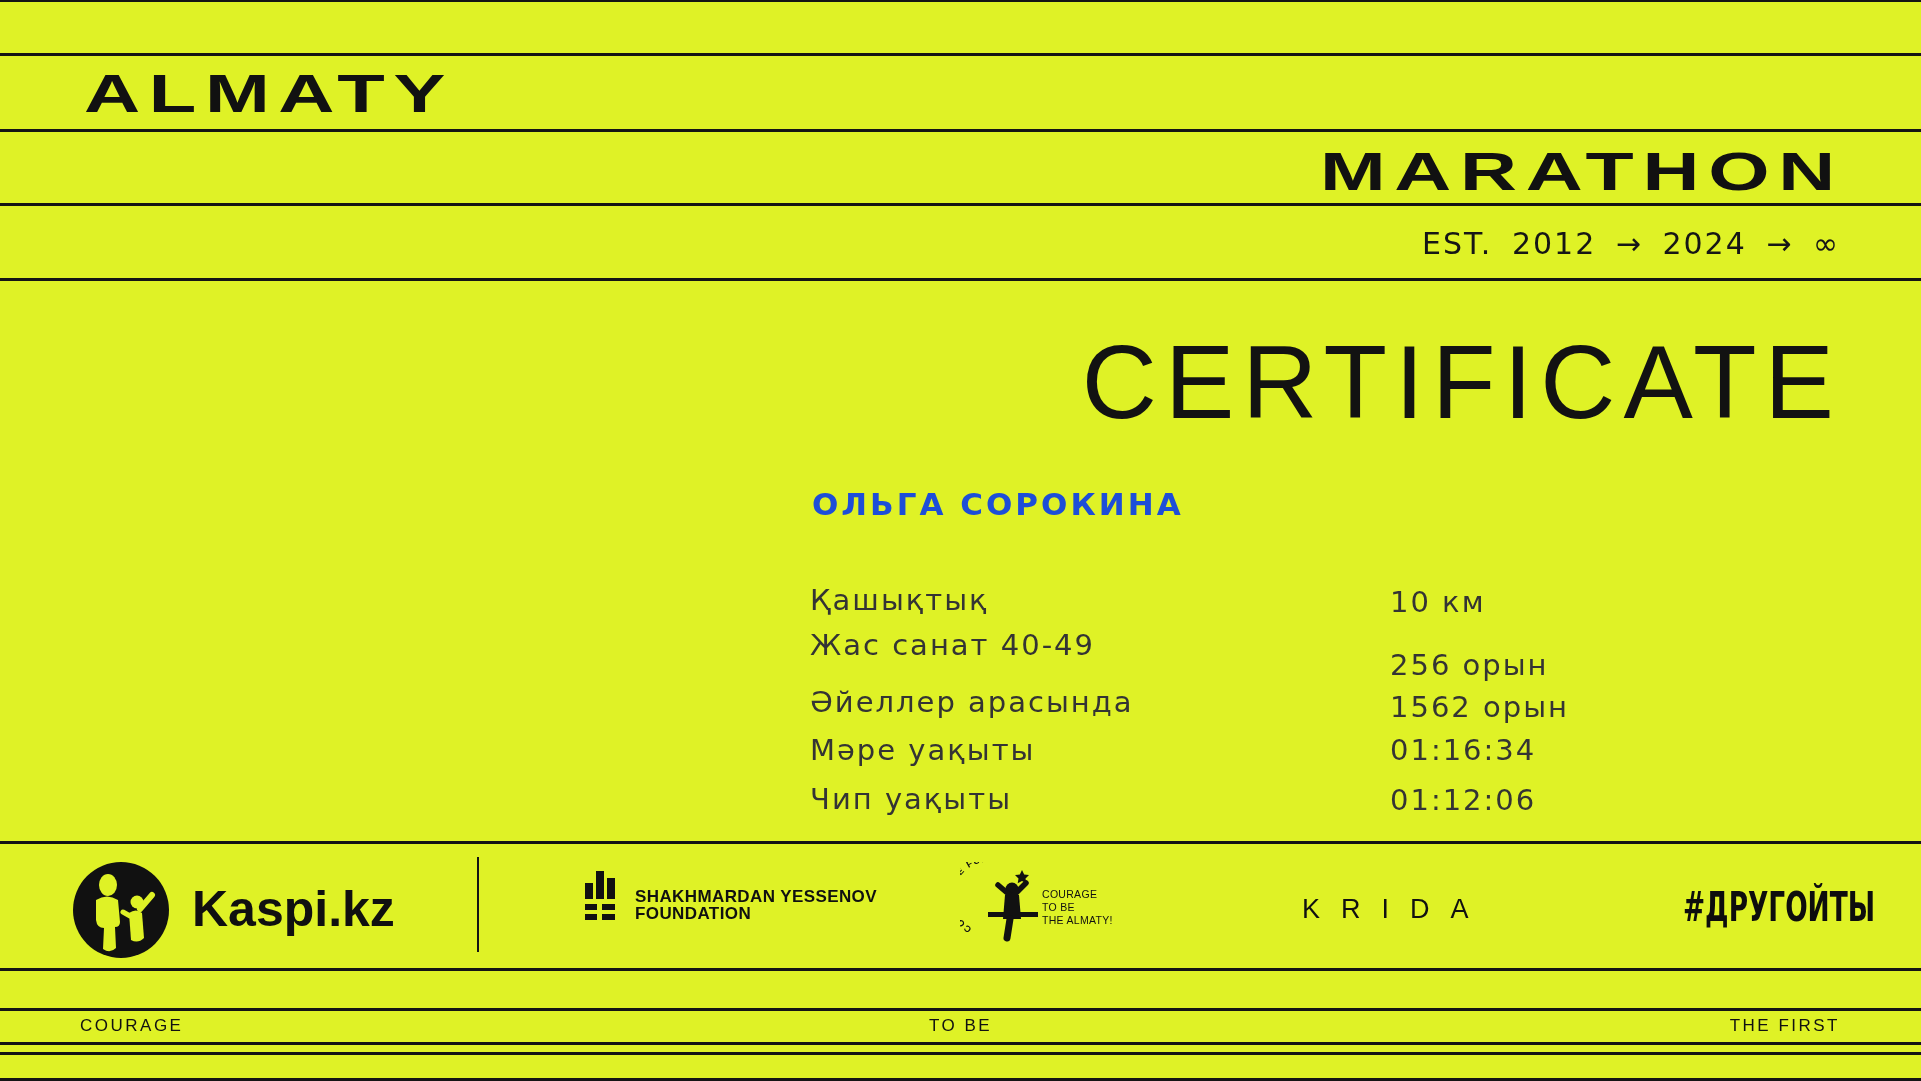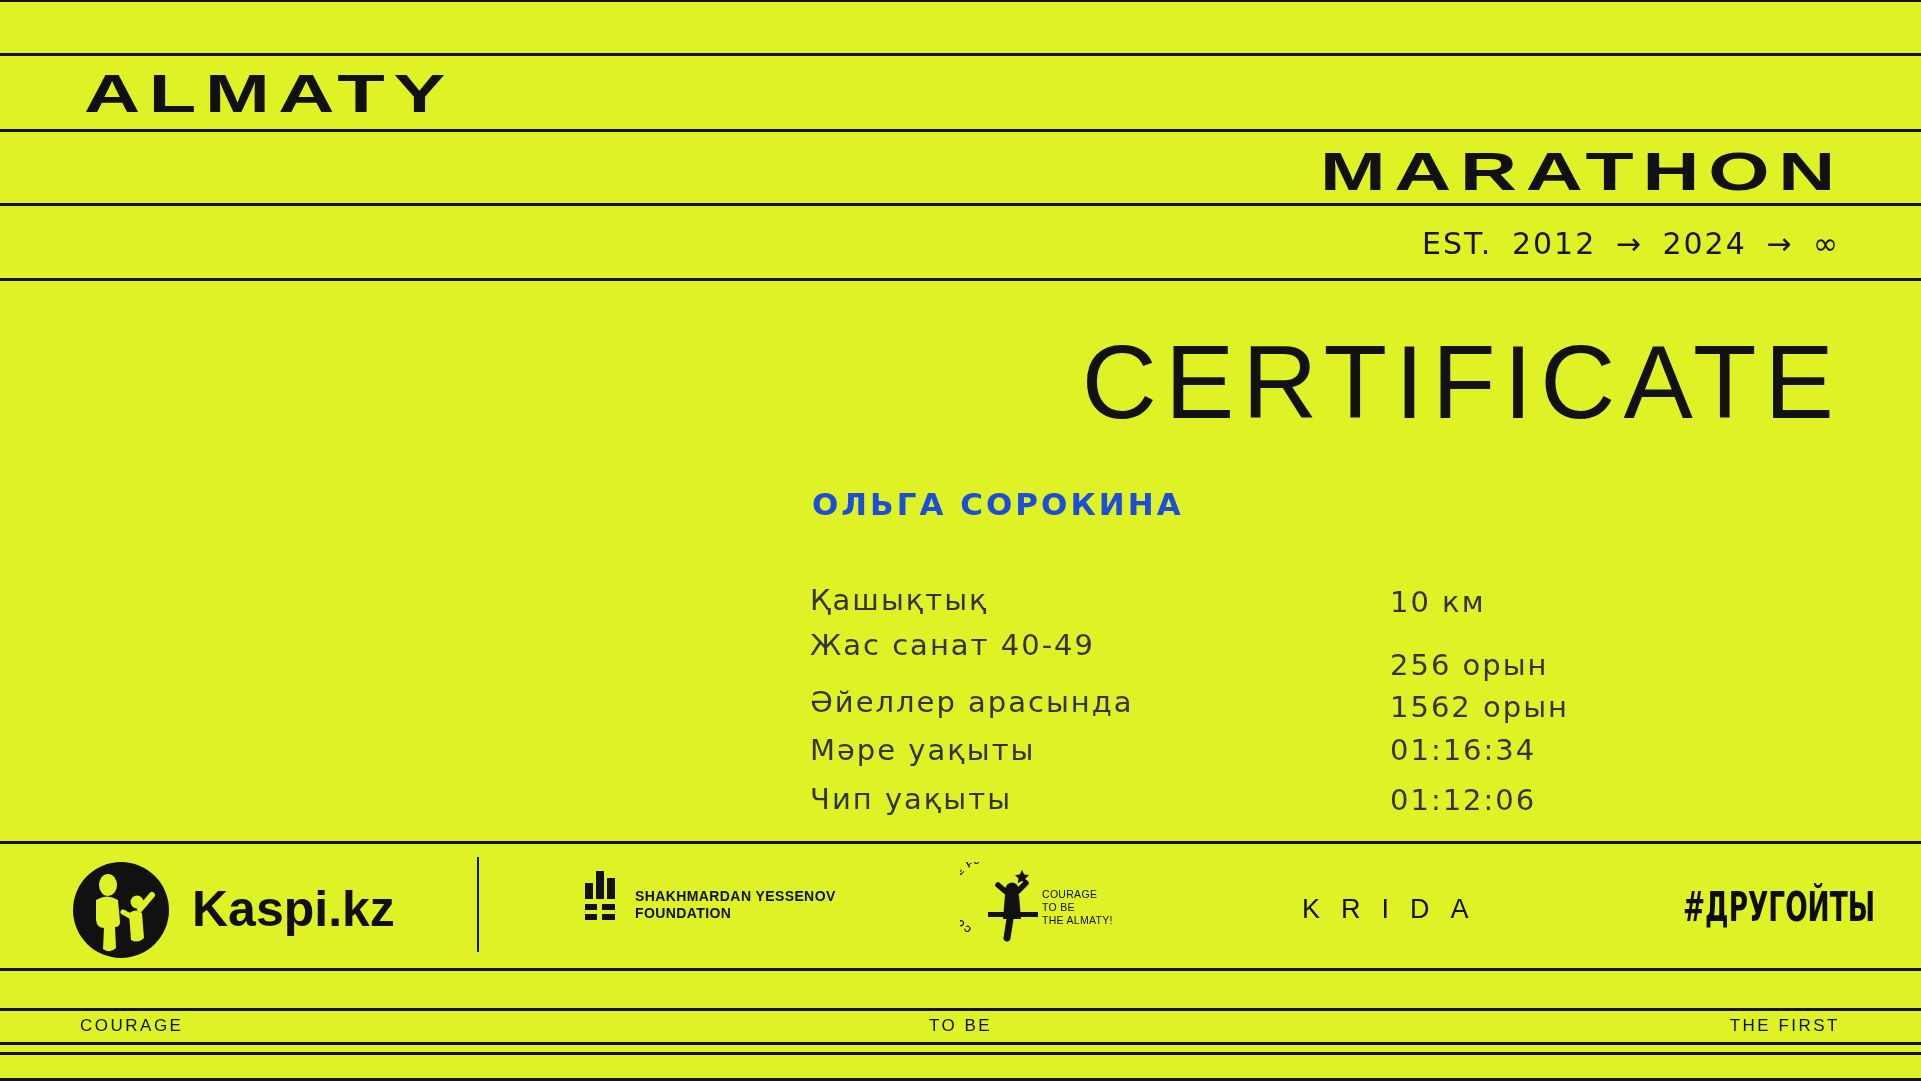--- a/index.html
+++ b/index.html
@@ -50,21 +50,21 @@
   
   .kaspi-logo{position:absolute;left:73px;top:862px;}
   .kaspi-text{
     position:absolute;left:192px;top:880px;
     font-size:50px;font-weight:700;letter-spacing:0px;color:#101010;
   }
   .vdivider{position:absolute;left:477px;top:857px;width:2px;height:95px;background:#141414;}
   .yessenov{position:absolute;left:585px;top:871px;}
   .yessenov-text{
     position:absolute;left:635px;top:888px;
-    font-size:14px;font-weight:700;letter-spacing:0.4px;
+    font-size:17px;font-weight:700;letter-spacing:0.4px;
     line-height:17px;color:#101010;white-space:nowrap;
   }
   .cfund-svg{position:absolute;left:960px;top:862px;}
   .cfund-text{
     position:absolute;left:1042px;top:888px;
     font-size:10.5px;letter-spacing:0.3px;line-height:13px;
     color:#101010;white-space:nowrap;
   }
   .krida{
     position:absolute;left:1302px;top:894px;

